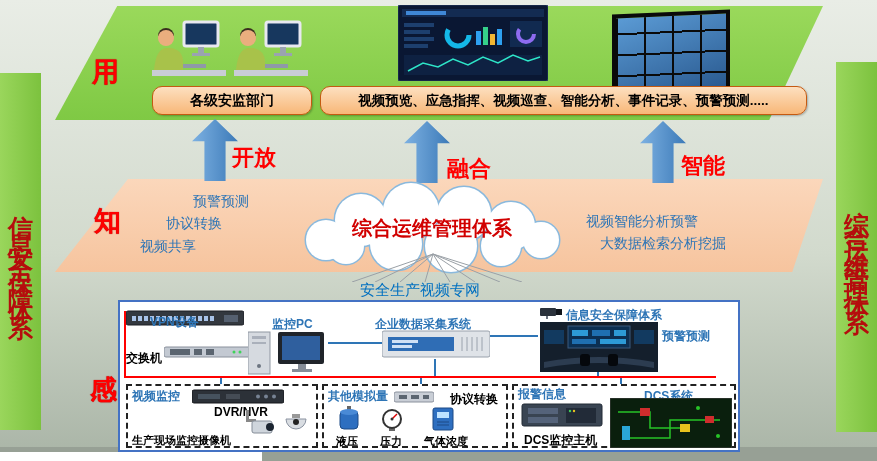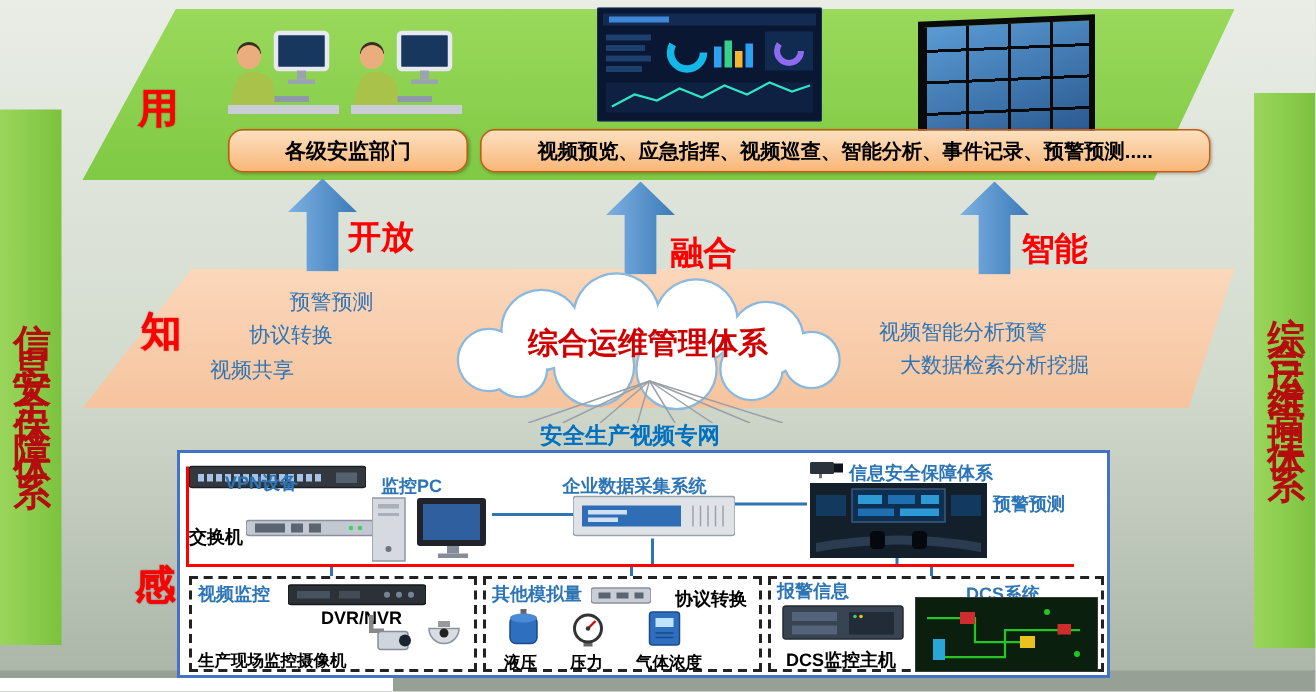--- a/index.html
+++ b/index.html
@@ -15,21 +15,21 @@
   .platform-mid{background:linear-gradient(180deg,#fbd7bb,#f6c49e);clip-path:polygon(9.5% 0,100% 0,96% 100%,0 100%)}
   .layer-char{color:#ff0000;font-weight:bold;font-size:27px;text-shadow:0 0 1px #900}
   
   .obox{background:linear-gradient(180deg,#fde0c0,#f8b778);border:1px solid #c55a11;border-radius:10px;display:flex;align-items:center;justify-content:center;font-weight:bold;color:#000;white-space:nowrap;box-shadow:1px 1px 2px rgba(0,0,0,.25)}
   
   .up-arrow{background:linear-gradient(90deg,#7db1e2,#3c7ab8);clip-path:polygon(50% 0,100% 36%,73% 36%,73% 100%,27% 100%,27% 36%,0 36%)}
   .arrow-label{color:#ff0000;font-weight:bold;font-size:22px}
   
   .blue-note{color:#2e75b6;font-size:14px;white-space:nowrap}
   .cloud-title{color:#d10000;font-weight:bold;font-size:20px;white-space:nowrap}
-  .net-label{color:#0070c0;font-weight:bold;font-size:15px;white-space:nowrap}
+  .net-label{color:#0070c0;font-weight:normal;font-size:15px;white-space:nowrap}
   
   .panel{background:#ffffff;border:2px solid #4472c4}
   .blue-label{color:#2e75b6;font-weight:bold;font-size:12px;white-space:nowrap}
   .black-label{color:#000;font-weight:bold;font-size:12px;white-space:nowrap}
   .small-label{color:#000;font-weight:bold;font-size:11px;white-space:nowrap}
   .dash-box{border:2px dashed #222;background:transparent}
   .redline{background:#ff0000}
   .cline{background:#2e75b6}
   
   .videowall{border:4px solid #0a0a0a;transform:skewY(-2.5deg);background:
@@ -194,21 +194,21 @@
     <div class="abs blue-label" style="left:30px;top:12px">VPN设备</div>
     <svg class="abs" style="left:44px;top:42px" width="86" height="15" viewBox="0 0 86 15">
       <rect x="0" y="3" width="86" height="10" rx="2" fill="#c3c9d2" stroke="#8a919c"></rect>
       <rect x="6" y="5" width="20" height="6" fill="#5b6570"></rect>
         <rect x="30" y="5" width="8" height="6" fill="#5b6570"></rect>
         <rect x="42" y="5" width="8" height="6" fill="#5b6570"></rect>
       <circle cx="70" cy="8" r="1.5" fill="#3fd35a"></circle>
         <circle cx="76" cy="8" r="1.5" fill="#3fd35a"></circle>
     </svg>
 
-    <div class="abs blue-label" style="left:134px;top:14px">监控PC</div>
+    <div class="abs blue-label" style="left:152px;top:14px">监控PC</div>
     <svg class="abs" style="left:128px;top:26px" width="80" height="48" viewBox="0 0 80 48">
       <rect x="0" y="4" width="22" height="42" fill="#d6dae0" stroke="#9097a2"></rect>
       <rect x="4" y="8" width="14" height="3" fill="#aab0bb"></rect>
         <rect x="4" y="14" width="14" height="2" fill="#aab0bb"></rect>
       <circle cx="11" cy="38" r="2" fill="#6c7480"></circle>
       <rect x="30" y="4" width="46" height="32" rx="2" fill="#20242a"></rect>
       <rect x="34" y="8" width="38" height="24" fill="#2f5f9e"></rect>
       <rect x="50" y="36" width="8" height="5" fill="#868d98"></rect>
         <rect x="44" y="41" width="20" height="3" fill="#868d98"></rect>
     </svg>

